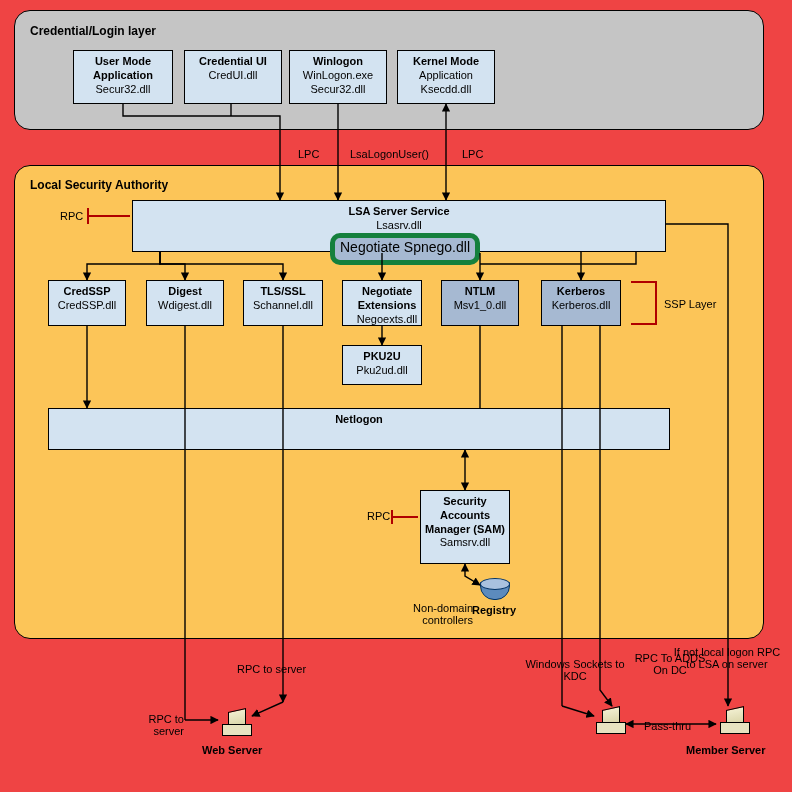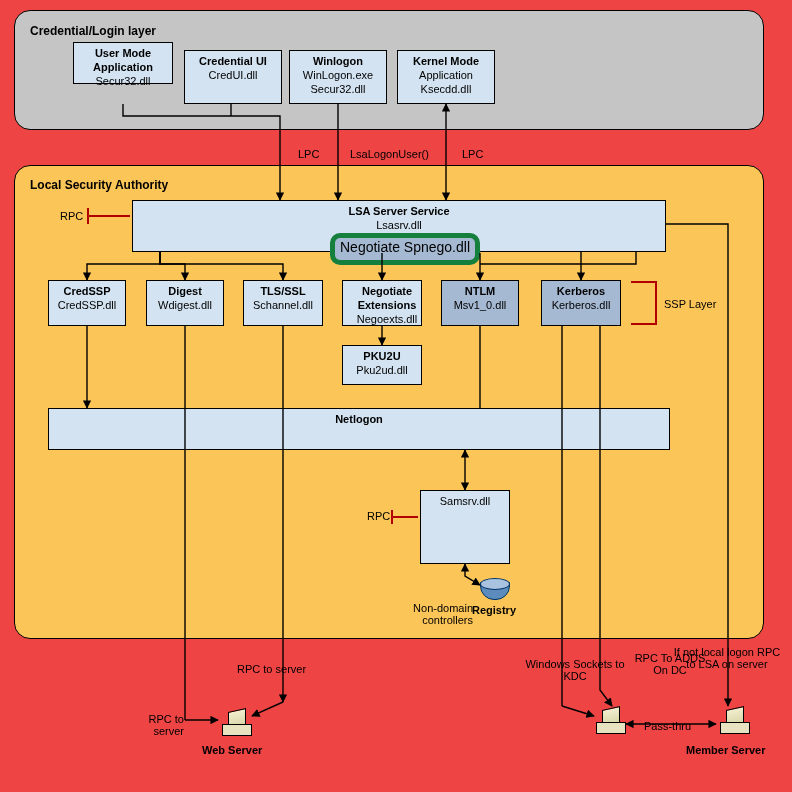--- a/index.html
+++ b/index.html
@@ -125,21 +125,21 @@
 
 </style>
 </head>
 <body>
 
 <div class="canvas">
 
   <div class="layer gray-layer" style="left:14px; top:10px; width:750px; height:120px;"></div>
   <div class="layer-label" style="left:30px; top:24px;">Credential/Login layer</div>
 
-  <div class="box" style="left:73px; top:42px; width:100px; height:42px;">
+  <div class="box" style="left:73px; top:50px; width:100px; height:54px;">
     <span class="title">User Mode Application</span>
     <span class="sub">Secur32.dll</span>
   </div>
   <div class="box" style="left:184px; top:50px; width:98px; height:54px;">
     <span class="title">Credential UI</span>
     <span class="sub">CredUI.dll</span>
   </div>
   <div class="box" style="left:289px; top:50px; width:98px; height:54px;">
     <span class="title">Winlogon</span>
     <span class="sub">WinLogon.exe</span>
@@ -200,20 +200,21 @@
     <span class="sub">Pku2ud.dll</span>
   </div>
 
   <div class="box wide" style="left:48px; top:408px; width:622px; height:42px;">
     <span class="title">Netlogon</span>
   </div>
 
   <div class="lbl" style="left:367px; top:510px;">RPC</div>
 
   <div class="box" style="left:420px; top:490px; width:90px; height:74px;">
+    <span class="title">Security Accounts Manager (SAM)</span>
     <span class="sub">Samsrv.dll</span>
   </div>
 
   <div class="lbl" style="left:383px; top:578px; width:90px; text-align:right; white-space:normal;margin-top:24px;">Non-domain controllers</div>
 
   <div class="disk-glyph" style="left:480px; top:578px;"></div>
   <div class="lbl b" style="left:472px; top:604px;">Registry</div>
 
   <div class="lbl" style="left:237px; top:663px; white-space:normal;">RPC to server</div>
   <div class="lbl" style="left:124px; top:713px; width:60px; white-space:normal; text-align:right;">RPC to server</div>

